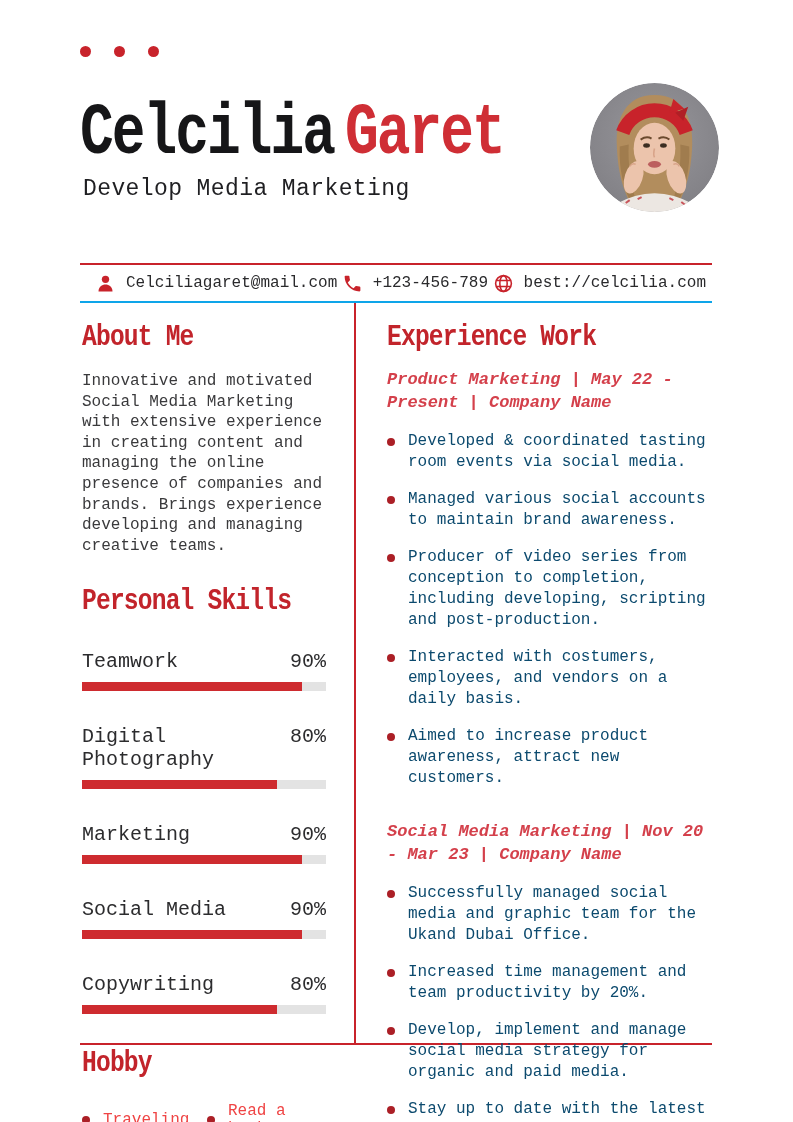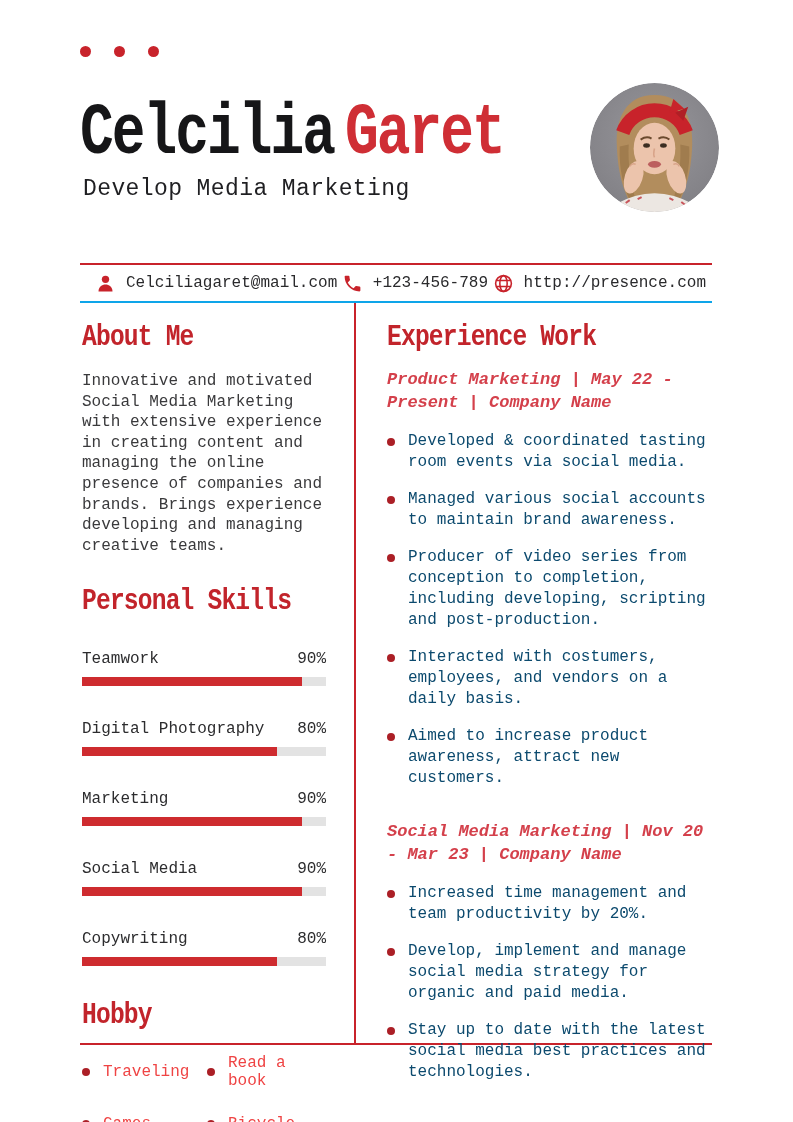--- a/index.html
+++ b/index.html
@@ -58,21 +58,21 @@
     line-height:1;margin:0;
   }
   .section-title > span{display:inline-block;transform:scaleX(0.82);transform-origin:left center;white-space:nowrap;}
 
   .about-text{
     margin:19px 0 0 0;font-size:16px;line-height:20.6px;color:#3a3a3c;
   }
 
   .skills-block{margin-top:30px;}
   .skill{margin-top:22px;}
-  .skill-row{display:flex;justify-content:space-between;align-items:baseline;font-size:16px;color:#2c2c2e;}
+  .skill-row{display:flex;justify-content:space-between;align-items:baseline;font-size:20px;color:#2c2c2e;}
   .skill-pct{color:#2c2c2e;margin-top:12px;}
   .skill-track{margin-top:9px;height:9px;background:#e3e3e3;width:100%;}
   .skill-fill{height:100%;background:#ce2b2f;}
 
   .hobby-block{margin-top:34px;}
   .hobby-grid{
     margin-top:24px;display:grid;grid-template-columns:125px 119px;
     row-gap:25px;
   }
   .hobby-item{display:flex;align-items:center;gap:13px;font-size:16px;color:#ef4444;}
@@ -157,21 +157,21 @@
       <span>+123-456-789</span>
     </div>
     <div class="contact-item">
       <svg class="cicon" viewBox="0 0 24 24">
         <g fill="none" stroke="#c8232b" stroke-width="1.8">
           <circle cx="12" cy="12" r="9"></circle>
           <ellipse cx="12" cy="12" rx="4.2" ry="9"></ellipse>
           <path d="M3.6 8.6 H20.4 M3.6 15.4 H20.4"></path>
         </g>
       </svg>
-      <span>http://presence.com</span>
+      <span>best://celcilia.com</span>
     </div>
   </div>
 
   <div class="divider-v"></div>
   <div class="line-bottom"></div>
 
   <div class="left-col">
 
     <h2 class="section-title"><span>About Me</span></h2>
     <p class="about-text">Innovative and motivated Social Media Marketing with extensive experience in creating content and managing the online presence of companies and brands. Brings experience developing and managing creative teams.</p>
@@ -277,20 +277,24 @@
       <li>
           <span class="bullet-dot"></span>
           <span>Aimed to increase product awareness, attract new customers.</span>
         </li>
     </ul>
 
     <p class="job-heading job2">Social Media Marketing | Nov 20 - Mar 23 | Company Name</p>
     <ul class="bullets">
       <li>
           <span class="bullet-dot"></span>
+          <span>Successfully managed social media and graphic team for the Ukand Dubai Office.</span>
+        </li>
+      <li>
+          <span class="bullet-dot"></span>
           <span>Increased time management and team productivity by 20%.</span>
         </li>
       <li>
           <span class="bullet-dot"></span>
           <span>Develop, implement and manage social media strategy for organic and paid media.</span>
         </li>
       <li>
           <span class="bullet-dot"></span>
           <span>Stay up to date with the latest social media best practices and technologies.</span>
         </li>

